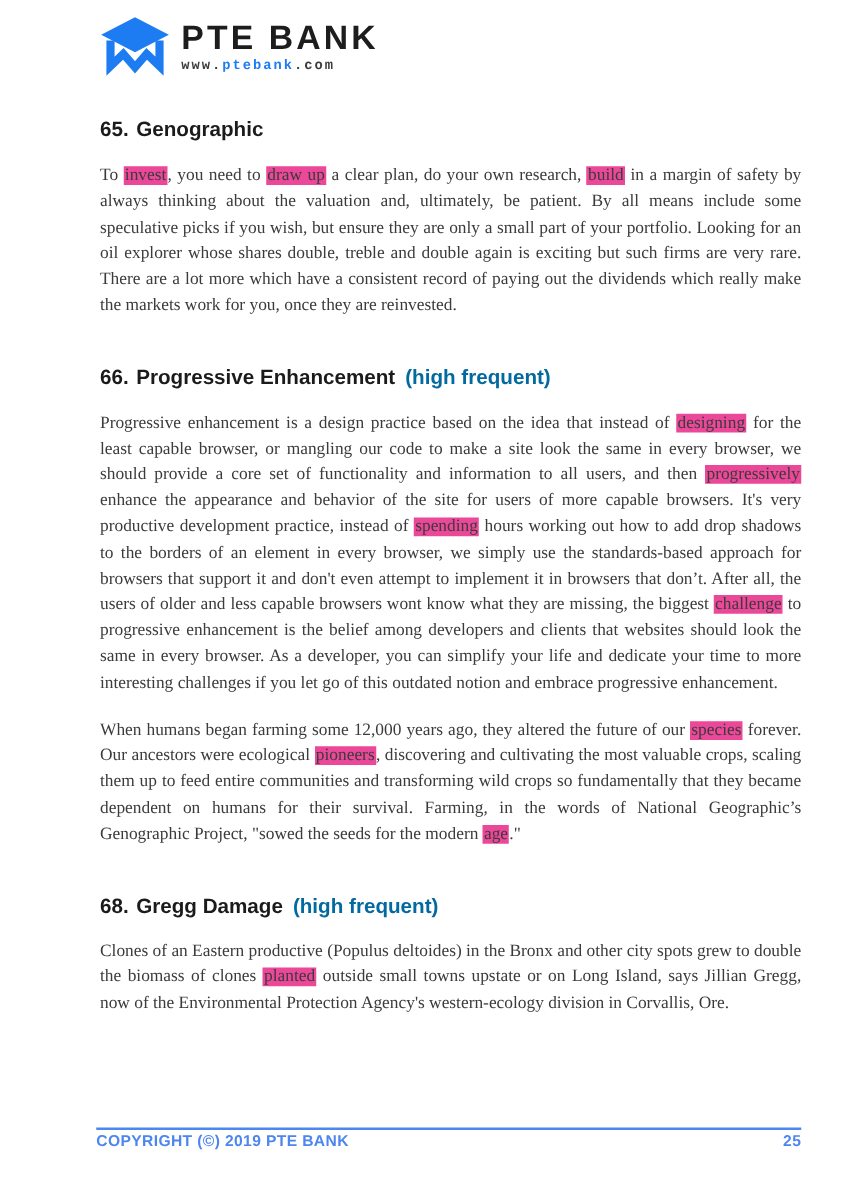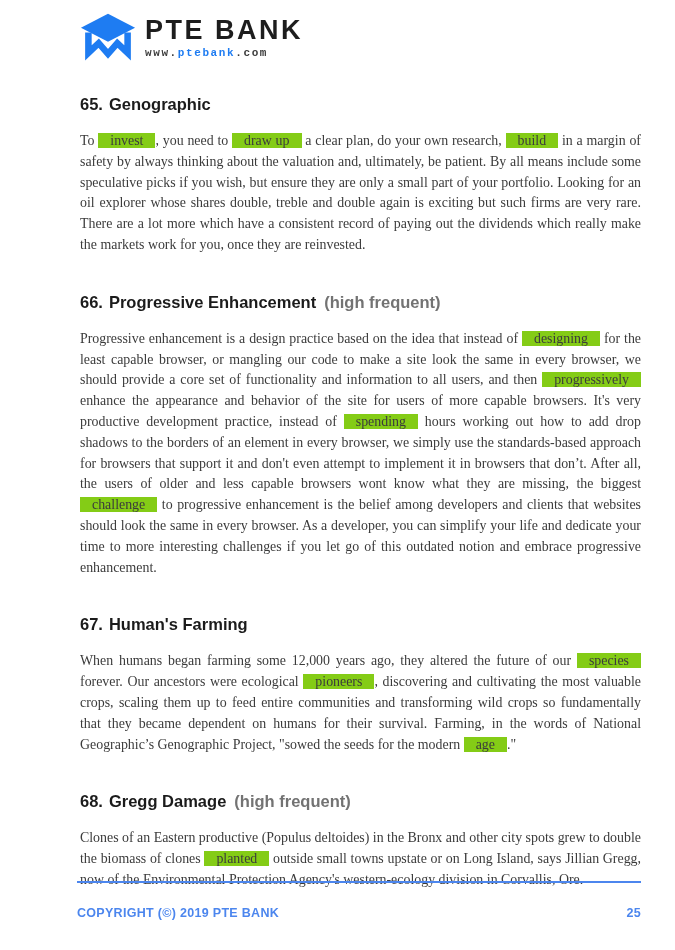--- a/index.html
+++ b/index.html
@@ -27,31 +27,31 @@
     color:#3c3c3c; margin-top:3px;
   }
   .logo-url .brand { color:#1E7CF2; }
   
   #sections h2.sec-heading {
     font-family:"Liberation Sans", sans-serif;
     font-weight:700; font-size:16.5px; color:#1b1b1b;
     margin:37px 0 0 0; display:flex; align-items:baseline; gap:6px;
   }
   #sections h2.sec-heading:first-child { margin-top:29px; }
-  #sections h2 .tag { color:#737373; margin-left:2px; }
+  #sections h2 .tag { color:#0369a1; margin-left:2px; }
   #sections p.para {
     margin:17px 0 0 0;
     font-size:13.9px; line-height:20.8px;
     text-align:justify; color:#3b3b3b;
   }
-  #sections .hl { background:#84cc16; padding:0 12px; }
+  #sections .hl { background:#ec4899; padding:0 1px; }
   
   .page-footer {
     position:absolute; left:57px; right:54px; bottom:30px;
-    border-top:2px solid #4C86EE; padding-top:23px;
+    border-top:2px solid #4C86EE; padding-top:2px;
     display:flex; justify-content:space-between; align-items:baseline;
     font-family:"Liberation Sans", sans-serif;
     font-weight:700; font-size:12.5px; letter-spacing:0.3px;
     color:#4C86EE;
   }
 </style>
 </head>
 <body>
 
 <div class="page">
@@ -72,24 +72,20 @@
         <span class="num">65.</span>
         <span class="ttl">Genographic</span>
       </h2>
       <p class="para"><span>To </span><span class="hl">invest</span><span>, you need to </span><span class="hl">draw up</span><span> a clear plan, do your own research, </span><span class="hl">build</span><span> in a margin of safety by always thinking about the valuation and, ultimately, be patient. By all means include some speculative picks if you wish, but ensure they are only a small part of your portfolio. Looking for an oil explorer whose shares double, treble and double again is exciting but such firms are very rare. There are a lot more which have a consistent record of paying out the dividends which really make the markets work for you, once they are reinvested.</span></p>
       <h2 class="sec-heading">
         <span class="num">66.</span>
         <span class="ttl">Progressive Enhancement</span>
         <span class="tag">(high frequent)</span>
       </h2>
       <p class="para"><span>Progressive enhancement is a design practice based on the idea that instead of </span><span class="hl">designing</span><span> for the least capable browser, or mangling our code to make a site look the same in every browser, we should provide a core set of functionality and information to all users, and then </span><span class="hl">progressively</span><span> enhance the appearance and behavior of the site for users of more capable browsers. It's very productive development practice, instead of </span><span class="hl">spending</span><span> hours working out how to add drop shadows to the borders of an element in every browser, we simply use the standards-based approach for browsers that support it and don't even attempt to implement it in browsers that don’t. After all, the users of older and less capable browsers wont know what they are missing, the biggest </span><span class="hl">challenge</span><span> to progressive enhancement is the belief among developers and clients that websites should look the same in every browser. As a developer, you can simplify your life and dedicate your time to more interesting challenges if you let go of this outdated notion and embrace progressive enhancement.</span></p>
-      <h2 class="sec-heading">
-        <span class="num">67.</span>
-        <span class="ttl">Human's Farming</span>
-      </h2>
       <p class="para"><span>When humans began farming some 12,000 years ago, they altered the future of our </span><span class="hl">species</span><span> forever. Our ancestors were ecological </span><span class="hl">pioneers</span><span>, discovering and cultivating the most valuable crops, scaling them up to feed entire communities and transforming wild crops so fundamentally that they became dependent on humans for their survival. Farming, in the words of National Geographic’s Genographic Project, "sowed the seeds for the modern </span><span class="hl">age</span><span>."</span></p>
       <h2 class="sec-heading">
         <span class="num">68.</span>
         <span class="ttl">Gregg Damage</span>
         <span class="tag">(high frequent)</span>
       </h2>
       <p class="para"><span>Clones of an Eastern productive (Populus deltoides) in the Bronx and other city spots grew to double the biomass of clones </span><span class="hl">planted</span><span> outside small towns upstate or on Long Island, says Jillian Gregg, now of the Environmental Protection Agency's western-ecology division in Corvallis, Ore.</span></p>
     </main>
 
   <footer class="page-footer">

